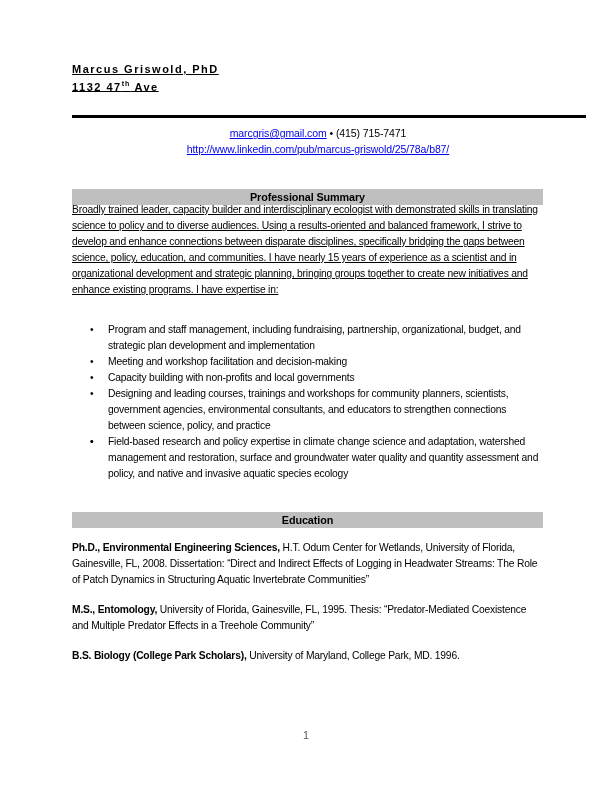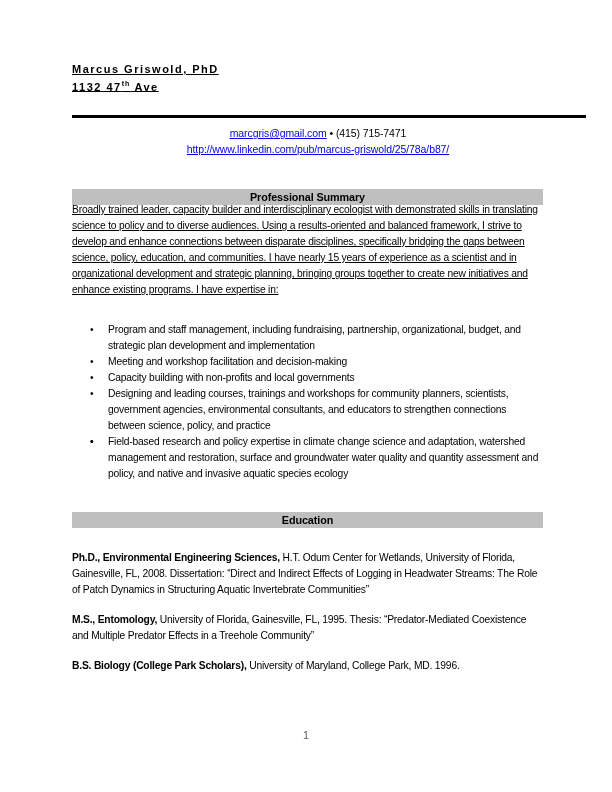--- a/index.html
+++ b/index.html
@@ -62,21 +62,21 @@
     position:relative;
     padding-left:36px;
     margin:0;
   }
   ul.bullets li .dot{
     position:absolute;left:18px;top:0;
     font-size:10.3px;
   }
   
   .edu-block{top:540px;left:72px;width:470px;}
-  .edu-entry{margin:10px 0 14px 0;}
+  .edu-entry{margin:0 0 14px 0;}
   .edu-degree{font-weight:bold;}
   
   .footer{
     top:727px;left:0;width:612px;
     text-align:center;
     color:#595959;
     font-size:10.8px;
   }
 </style>
 </head>

